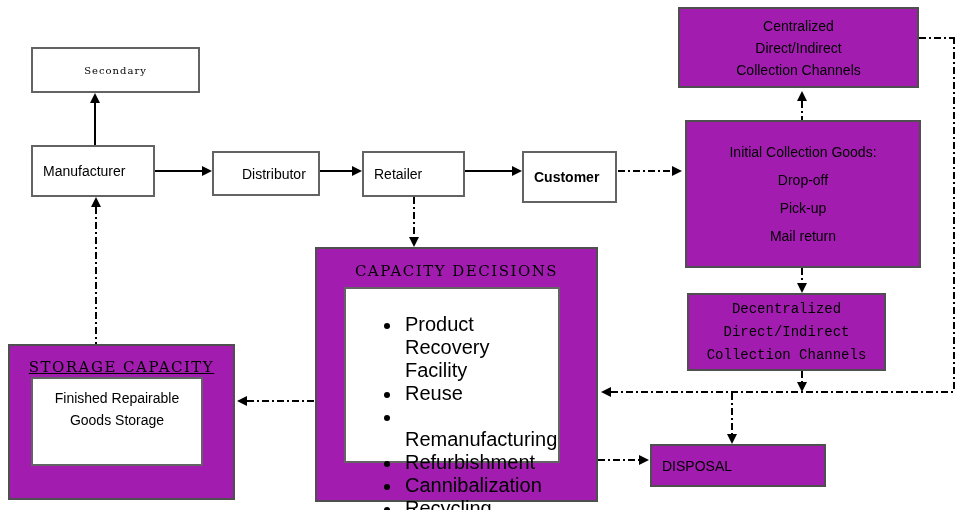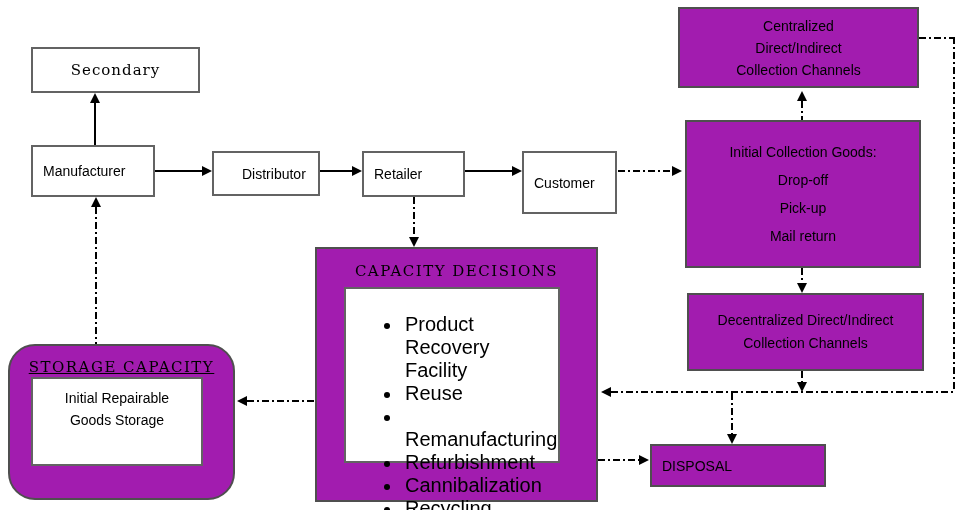--- a/index.html
+++ b/index.html
@@ -6,21 +6,21 @@
   #canvas{
     position:relative;width:965px;height:510px;background:#ffffff;overflow:hidden;
     font-family:"Liberation Sans", sans-serif;color:#000;
   }
   .box{position:absolute;box-sizing:border-box;}
   .white-box{background:#ffffff;border:2px solid #636363;}
   .gray-box{background:#a21caf;border:2px solid #4f4f4f;}
   .center-flex{display:flex;align-items:center;justify-content:center;}
   .left-flex{display:flex;align-items:center;justify-content:flex-start;padding-left:10px;}
   .node-label{font-size:14px;line-height:16px;}
-  .serif-label{font-family:"DejaVu Serif", serif;font-size:15px;letter-spacing:1px;}
+  .serif-label{font-family:"DejaVu Serif", serif;font-size:10px;letter-spacing:1px;}
   .multiline{display:flex;flex-direction:column;align-items:center;justify-content:center;text-align:center;font-size:14px;}
   .ml-22 .ml-line{line-height:22px;}
   .ml-23 .ml-line{line-height:23px;}
   .ml-28 .ml-line{line-height:28px;}
   .panel-title{position:absolute;left:0;right:0;text-align:center;font-family:"DejaVu Serif", serif;font-size:15px;letter-spacing:1.5px;}
   .underlined{text-decoration:underline;}
   .bullet-list{list-style:none;margin:18px;padding:6px 0 0 20px;font-size:20px;width:172px;}
   .bullet-list li{line-height:23px;padding-left:21px;text-indent:-21px;}
   .bullet-list li::before{
     content:"";display:inline-block;width:6px;height:6px;border-radius:50%;
@@ -54,60 +54,60 @@
   </div>
 
   <div class="box white-box left-flex node-label" style="left:212px;top:151px;width:108px;height:45px;padding-left:28px;">
     <span>Distributor</span>
   </div>
 
   <div class="box white-box left-flex node-label" style="left:362px;top:151px;width:103px;height:46px;">
     <span>Retailer</span>
   </div>
 
-  <div class="box white-box left-flex node-label" style="left:522px;top:151px;width:95px;height:63px;">
+  <div class="box white-box left-flex node-label" style="left:522px;top:151px;width:95px;height:52px;font-weight:bold;">
     <span>Customer</span>
   </div>
 
   <div class="box gray-box multiline ml-22" style="left:678px;top:7px;width:241px;height:81px;">
     <div class="ml-line">Centralized</div>
     <div class="ml-line">Direct/Indirect</div>
     <div class="ml-line">Collection Channels</div>
   </div>
 
   <div class="box gray-box multiline ml-28" style="left:685px;top:120px;width:236px;height:148px;">
     <div class="ml-line">Initial Collection Goods:</div>
     <div class="ml-line">Drop-off</div>
     <div class="ml-line">Pick-up</div>
     <div class="ml-line">Mail return</div>
   </div>
 
-  <div class="box gray-box multiline ml-23" style="left:687px;top:293px;width:237px;height:78px;">
+  <div class="box gray-box multiline ml-23" style="left:687px;top:293px;width:199px;height:78px;font-family:Liberation Mono, monospace;">
     <div class="ml-line">Decentralized Direct/Indirect</div>
     <div class="ml-line">Collection Channels</div>
   </div>
 
   <div class="box gray-box" style="left:315px;top:247px;width:283px;height:255px;">
     <div class="panel-title" style="top:13px;">CAPACITY DECISIONS</div>
     <div class="box white-box" style="left:27px;top:38px;width:216px;height:176px;">
       <ul class="bullet-list">
         <li>Product Recovery Facility</li>
         <li>Reuse</li>
         <li>Remanufacturing</li>
         <li>Refurbishment</li>
         <li>Cannibalization</li>
         <li>Recycling</li>
       </ul>
     </div>
   </div>
 
-  <div class="box gray-box" style="left:8px;top:344px;width:227px;height:156px;border-radius:27px;">
+  <div class="box gray-box" style="left:8px;top:344px;width:227px;height:156px;">
     <div class="panel-title underlined" style="top:12px;">STORAGE CAPACITY</div>
     <div class="box white-box" style="left:21px;top:31px;width:172px;height:89px;padding:8px 14px 0 14px;text-align:center;font-size:14px;line-height:22px;">
-      <span>Initial Repairable Goods Storage</span>
+      <span>Finished Repairable Goods Storage</span>
     </div>
   </div>
 
   <div class="box gray-box left-flex node-label" style="left:650px;top:444px;width:176px;height:43px;">
     <span>DISPOSAL</span>
   </div>
 
   <div class="sl-v" style="left:94px;top:101px;height:44px;"></div>
   <div class="ah ah-up" style="left:90px;top:93px;"></div>
 

